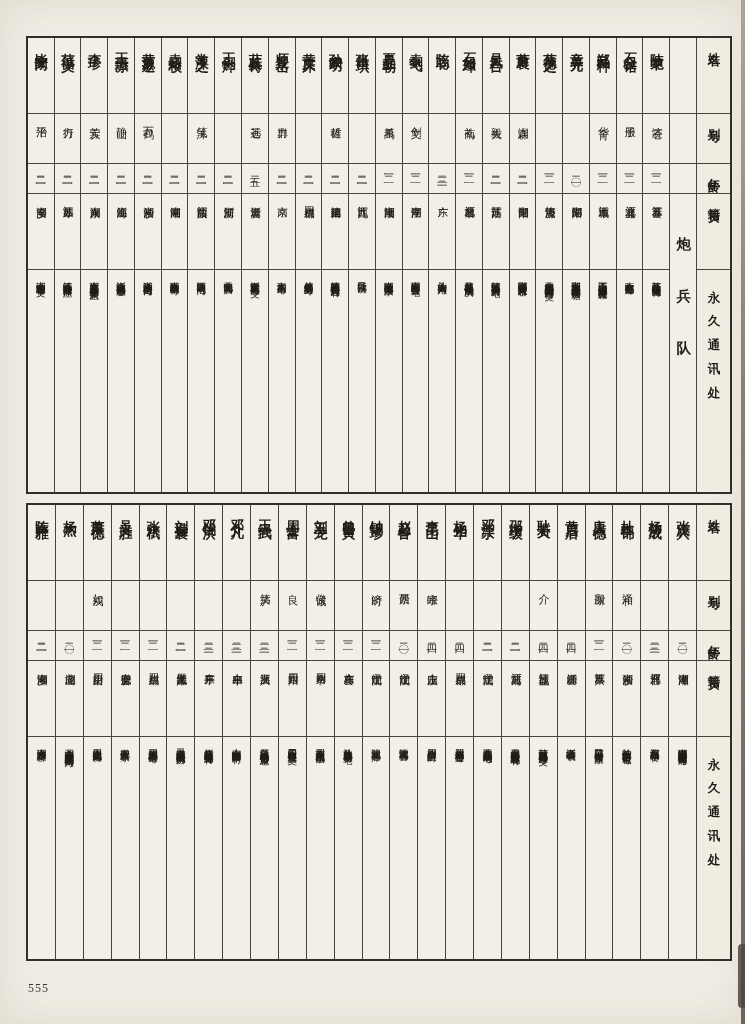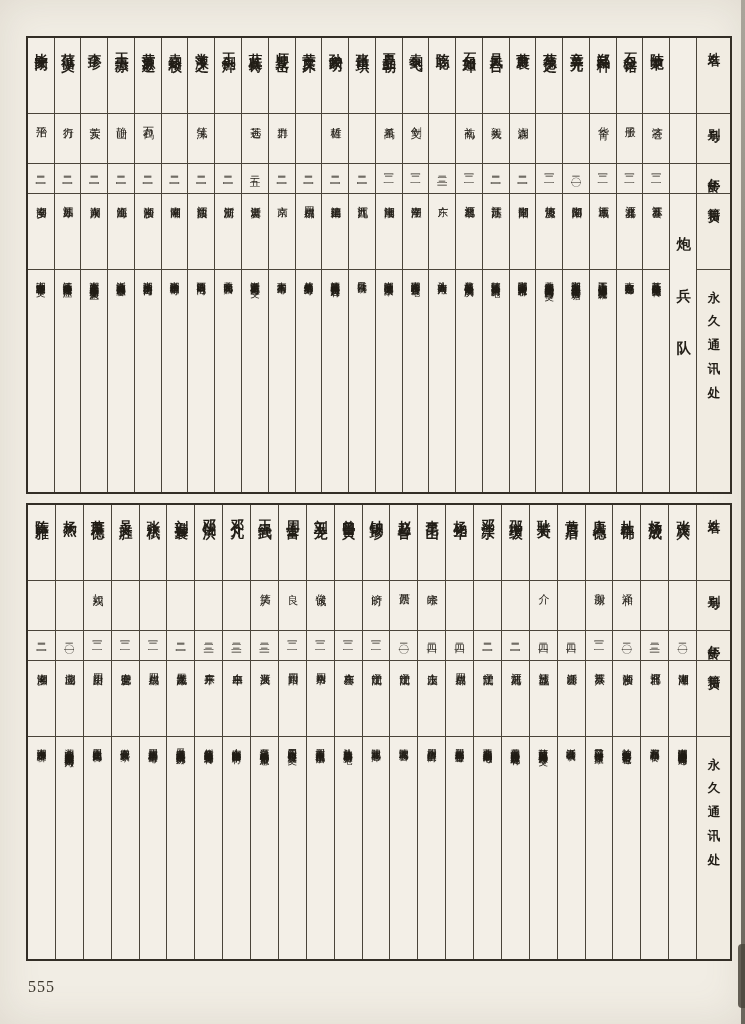--- a/index.html
+++ b/index.html
@@ -58,21 +58,21 @@
   .f-address > span { font-size:9.5px;  line-height:1.06; letter-spacing:.5px; }
 
   .header-col .cell > span { font-size:12.5px; font-weight:700; letter-spacing:2px; }
   .header-col .spread-head > span { letter-spacing:24px; padding-top:6px; }
 
   .section-col .r-section { padding-top:30px; }
   .section-col .r-section > span { font-size:14.5px; font-weight:700; letter-spacing:52px; }
 
   .page-number {
     position:absolute; left:28px; bottom:28px;
-    font-size:16px; color:#3b362c;
+    font-size:12px; color:#3b362c;
     font-family:"Liberation Serif","DejaVu Serif",serif;
     letter-spacing:1px;
   }
   .scan-edge {
     position:absolute; top:0; right:0; width:4px; height:100%;
     background:linear-gradient(to bottom,#9b968c 0%,#6c675d 40%,#4c473e 100%);
     opacity:.8;
   }
   .scan-blob {
     position:absolute; right:0; bottom:16px; width:7px; height:64px;

